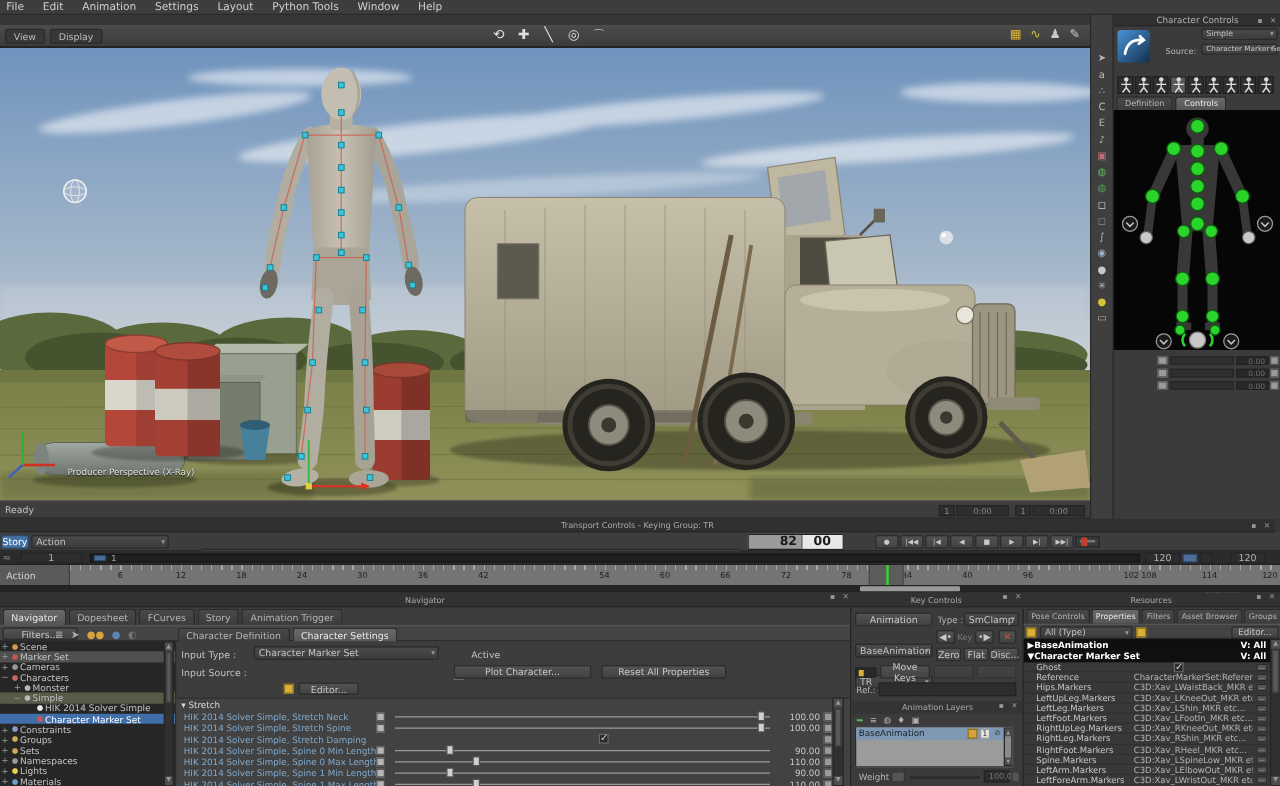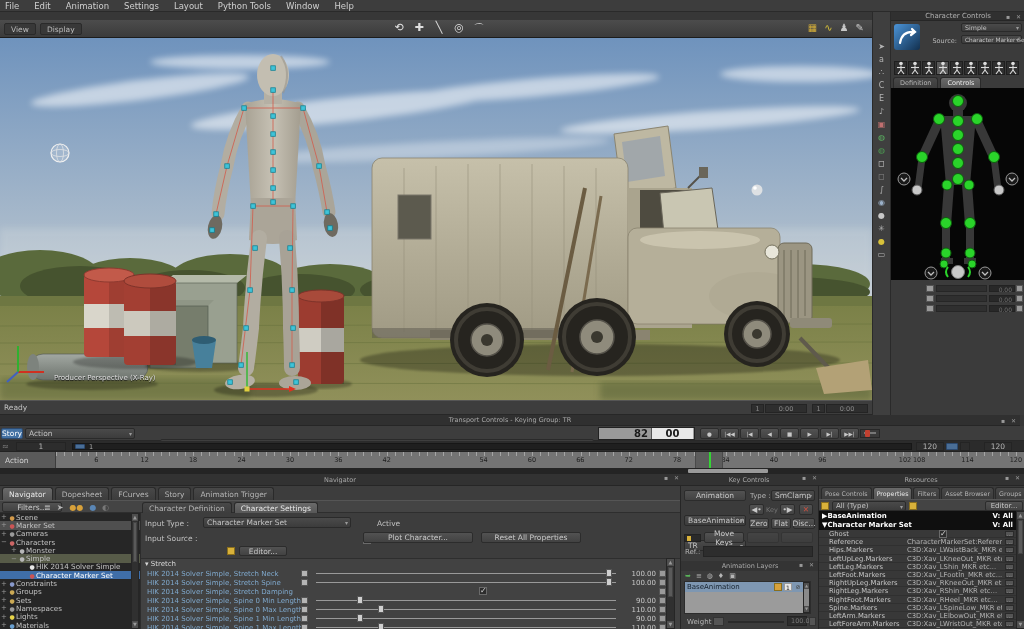--- a/index.html
+++ b/index.html
@@ -477,21 +477,21 @@
     <span class="picons">▪ ✕</span>
   </div>
   <div id="transport">
     <div class="btn abs" style="left:1px;top:2px;width:22px;height:11px;background:#4472a4;color:#fff;border-color:#2c4a70;">Story</div>
     <div class="dd abs" style="left:25px;top:2px;width:110px;height:11px;">
       <span>Action</span>
       </div>
     <div class="dd abs" style="left:160px;top:2px;width:434px;height:11px;background:#3e3e3e;">
       <span>Take 001</span>
       </div>
-    <div class="abs" style="left:598px;top:1px;width:97px;height:13px;background:#9a9a9a;border:1px solid #222;display:flex;">
+    <div class="abs" style="left:598px;top:1px;width:77px;height:13px;background:#9a9a9a;border:1px solid #222;display:flex;">
       <span style="width:52px;text-align:right;padding-right:3px;font-size:10px;font-weight:bold;color:#1a1a1a;line-height:11px;">82</span>
       <span style="width:42px;background:#e8e8e8;text-align:center;font-size:10px;font-weight:bold;color:#1a1a1a;line-height:11px;border-left:1px solid #555;">00</span>
     </div>
     <div id="transport-buttons">
         <div class="btn" style="color: rgb(200, 200, 200);">●</div>
         <div class="btn">|◀◀</div>
         <div class="btn">|◀</div>
         <div class="btn">◀</div>
         <div class="btn">■</div>
         <div class="btn">▶</div>

